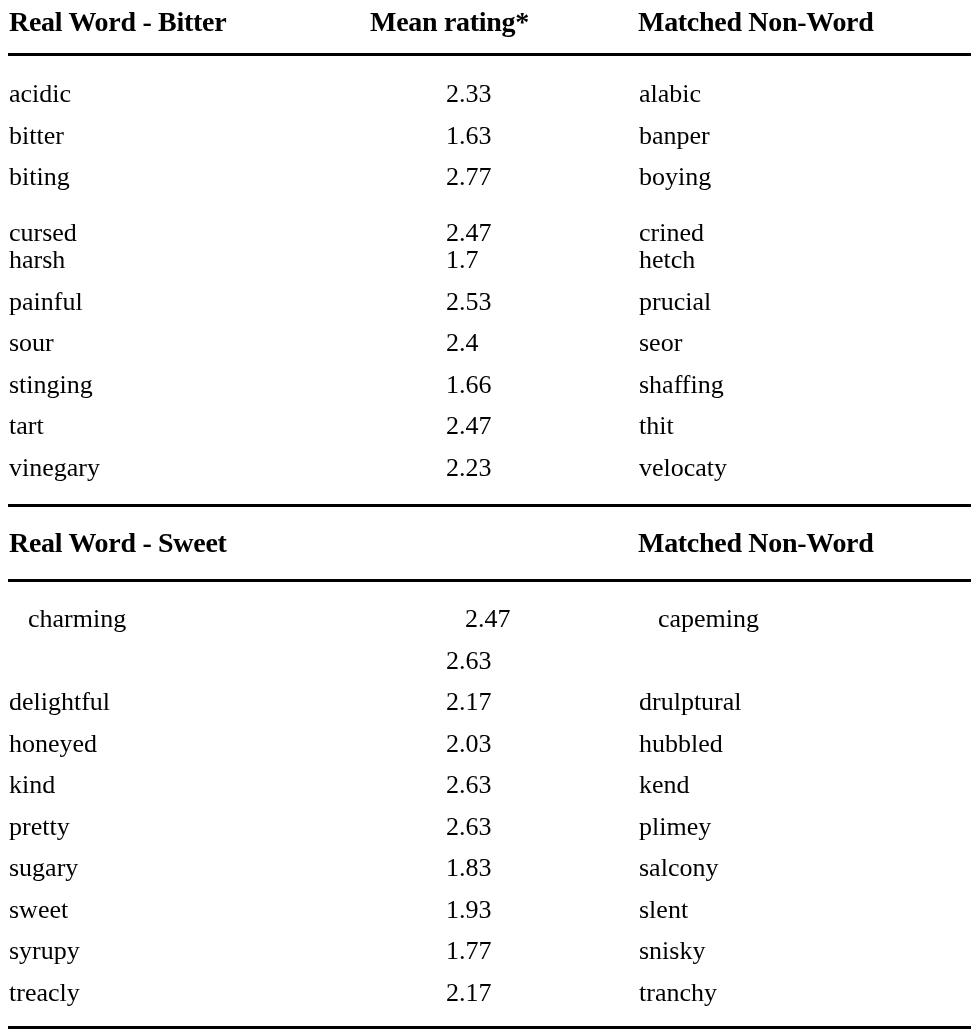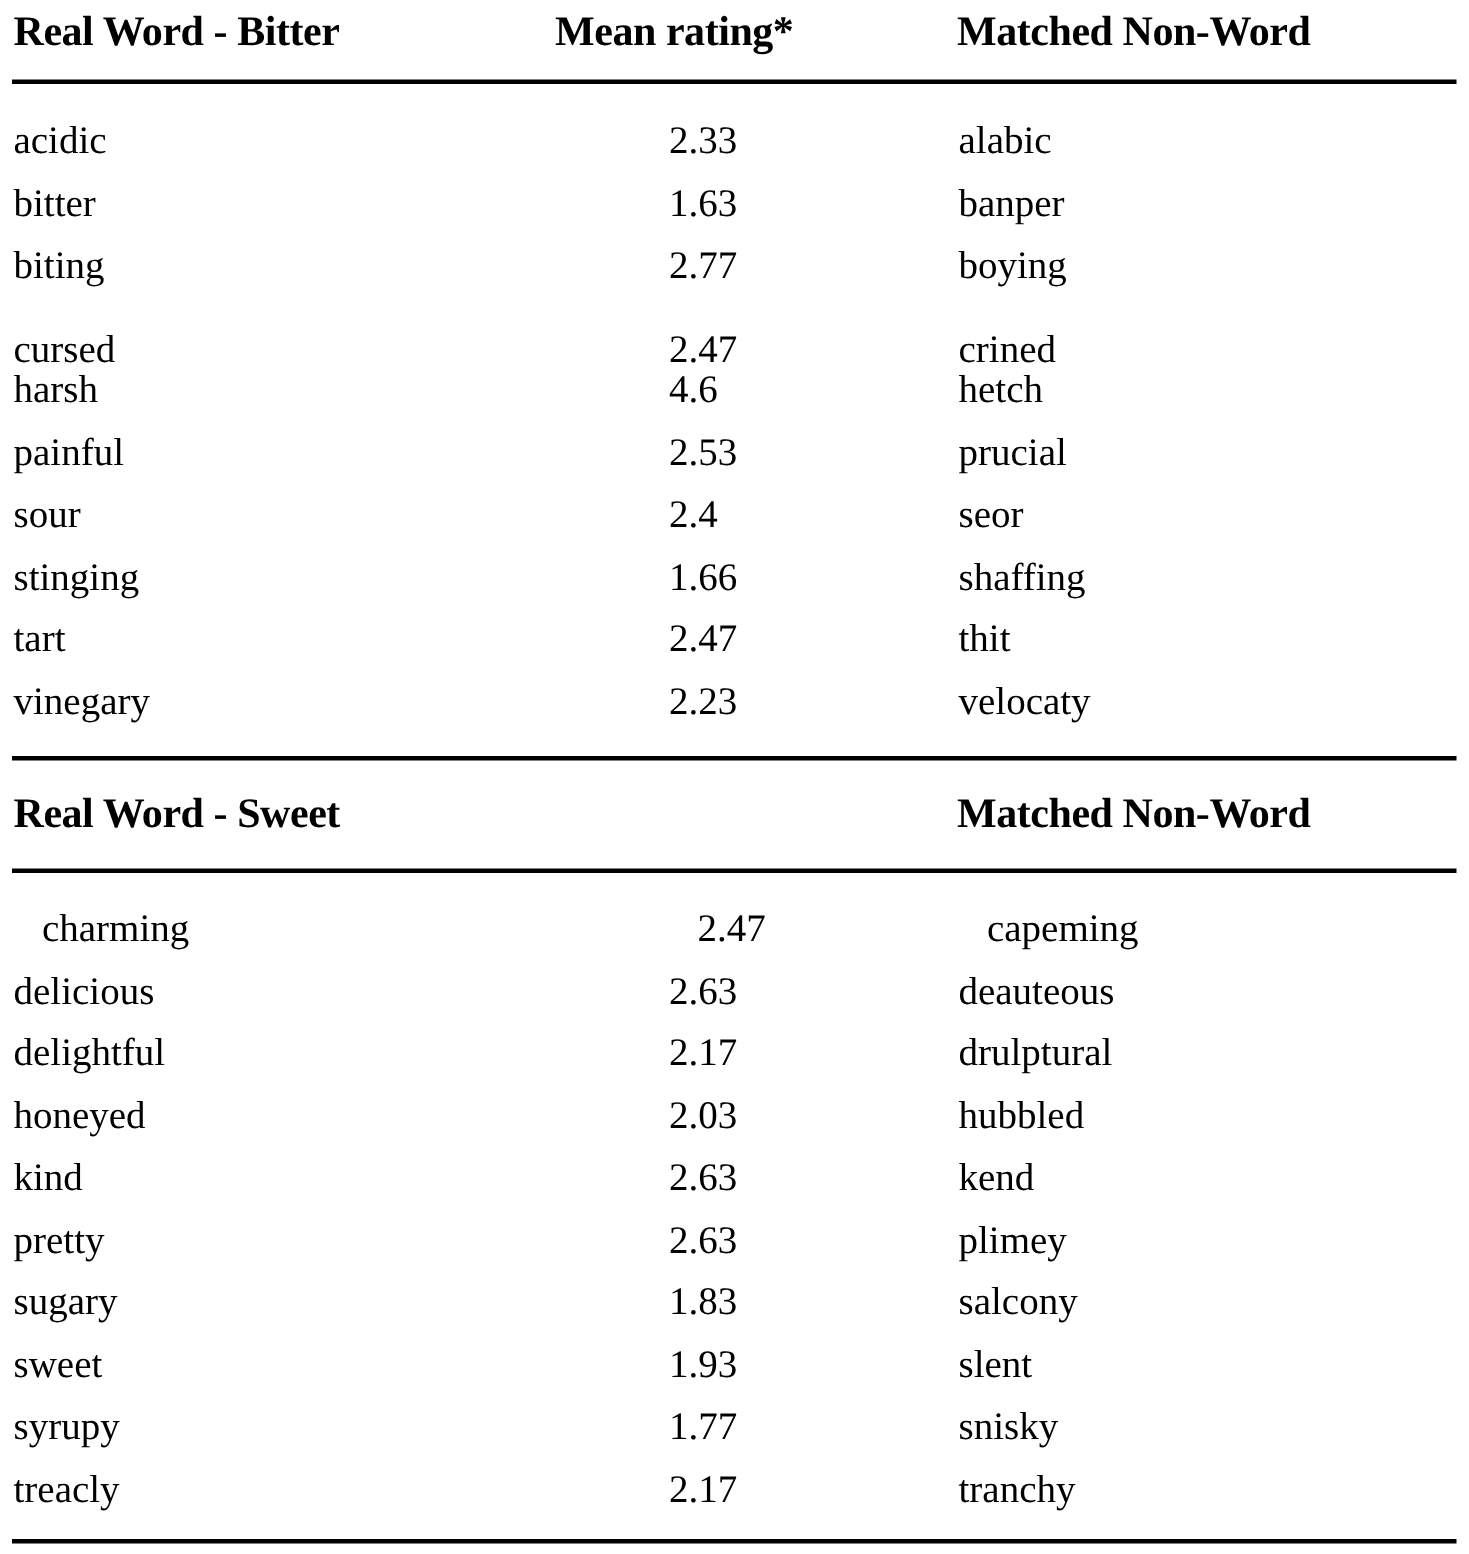--- a/index.html
+++ b/index.html
@@ -37,21 +37,21 @@
       <span class="c2">2.77</span>
       <span class="c3">boying</span>
     </div>
     <div class="row" style="top: 180px; margin-top: 32px;">
       <span class="c1">cursed</span>
       <span class="c2">2.47</span>
       <span class="c3">crined</span>
     </div>
     <div class="row" style="top: 239px;">
       <span class="c1">harsh</span>
-      <span class="c2">4.6</span>
+      <span class="c2">1.7</span>
       <span class="c3">hetch</span>
     </div>
     <div class="row" style="top: 280.5px; padding-left: 36px;">
       <span class="c1">painful</span>
       <span class="c2">2.53</span>
       <span class="c3">prucial</span>
     </div>
     <div class="row" style="top: 322px; text-decoration: underline;">
       <span class="c1">sour</span>
       <span class="c2">2.4</span>
@@ -80,23 +80,21 @@
 <div class="hdr" style="left:638px;top:523px;">Matched Non-Word</div>
 <div class="rule" style="top:579px;"></div>
 
 <div id="sec2">
     <div class="row" style="top: 598px; margin-left: 19px;">
       <span class="c1">charming</span>
       <span class="c2">2.47</span>
       <span class="c3">capeming</span>
     </div>
     <div class="row" style="top: 639.5px;">
-      <span class="c1">delicious</span>
       <span class="c2">2.63</span>
-      <span class="c3">deauteous</span>
     </div>
     <div class="row" style="top: 681px;">
       <span class="c1">delightful</span>
       <span class="c2">2.17</span>
       <span class="c3">drulptural</span>
     </div>
     <div class="row" style="top: 722.5px;">
       <span class="c1">honeyed</span>
       <span class="c2">2.03</span>
       <span class="c3">hubbled</span>

